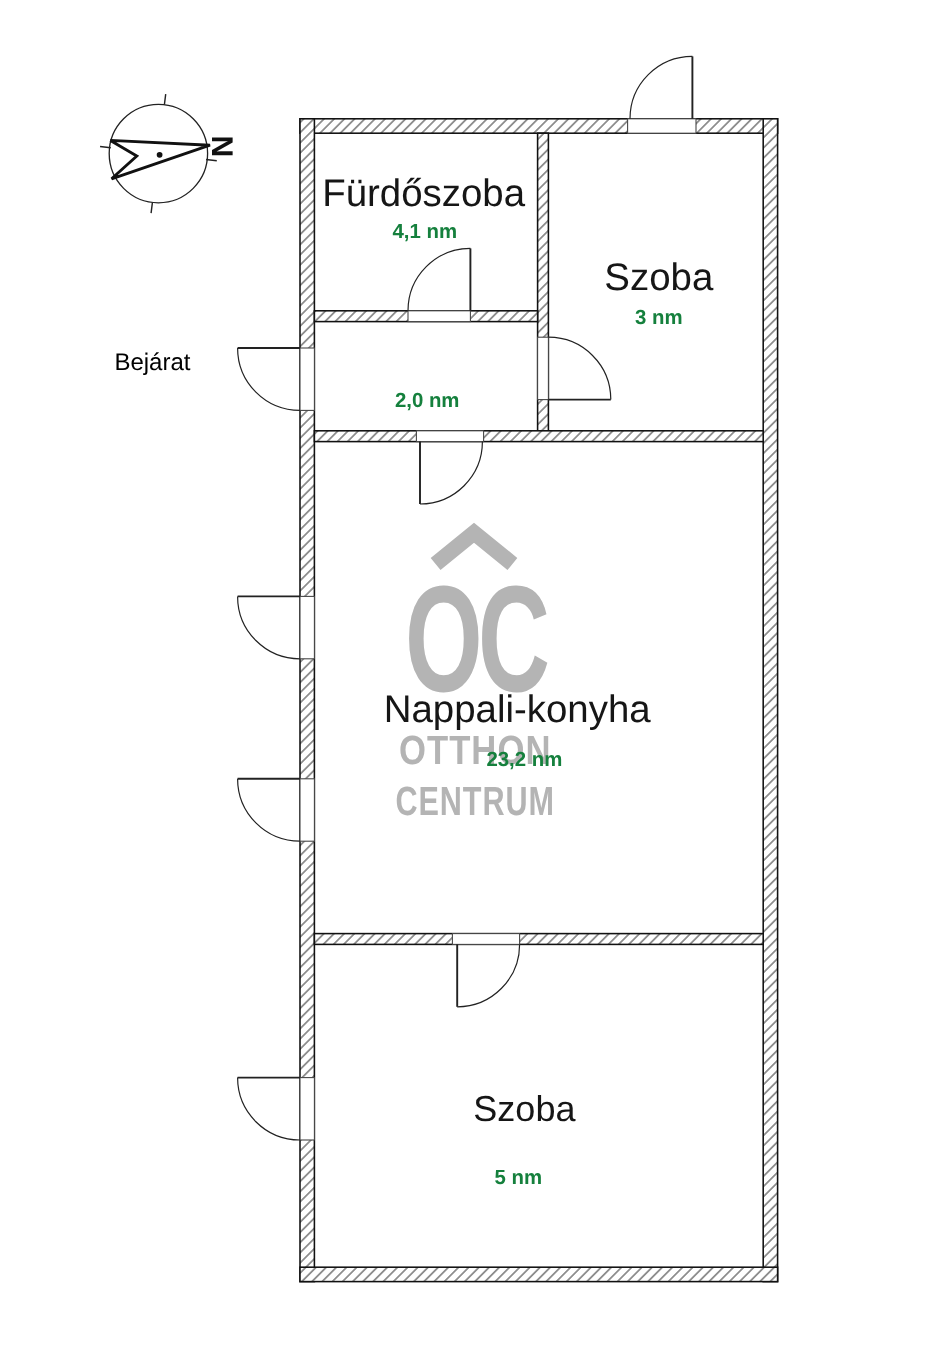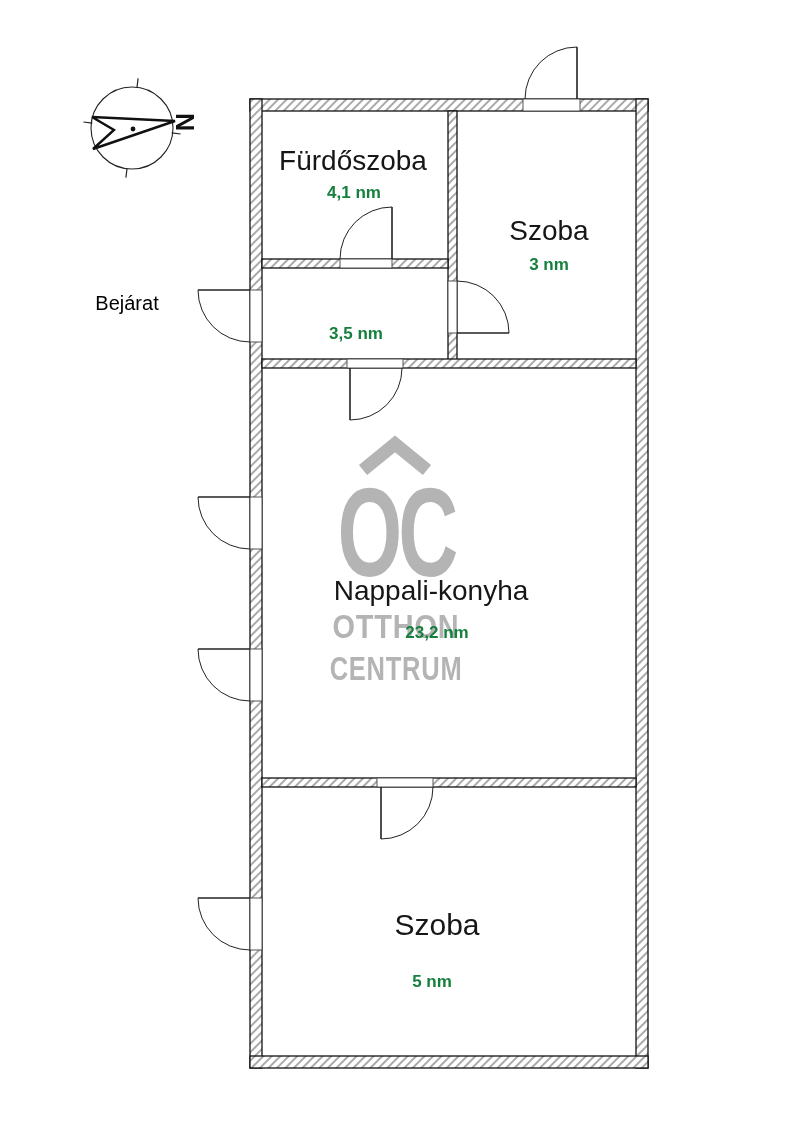--- a/index.html
+++ b/index.html
@@ -2,21 +2,21 @@
 <html><head>
 <meta charset="utf-8">
 <style>
   html,body{margin:0;padding:0;background:#ffffff;}
   #stage{
     position:relative;width:793px;height:1122px;background:#ffffff;overflow:hidden;
     font-family:"Liberation Sans", sans-serif;color:#111;
   }
   #plan-svg{position:absolute;left:0;top:0;}
   .lbl{position:absolute;transform:translate(-50%,-50%);white-space:nowrap;}
-  .room-name{font-size:28px;color:#161616;letter-spacing:0px;}
+  .room-name{font-size:32px;color:#161616;letter-spacing:0px;}
   .room-name.big{font-size:30px;}
   .room-area{font-size:17px;font-weight:bold;color:#15803d;}
   .entrance{font-size:20px;color:#000000;}
   
   .wm{color:#b4b4b4;font-weight:bold;line-height:1;}
   .wm-oc{font-size:126px;letter-spacing:-6px;transform:translate(-50%,-50%) scaleX(0.66);}
   .wm-line1{font-size:34px;letter-spacing:1px;transform:translate(-50%,-50%) scaleX(0.85);}
   .wm-line2{font-size:34px;letter-spacing:1px;transform:translate(-50%,-50%) scaleX(0.75);}
 </style>
 </head>
@@ -127,21 +127,21 @@
   </div>
 
   <div class="lbl entrance" style="left:127px;top:303px;">Bejárat</div>
 
   <div class="lbl room-name" style="left:353px;top:161px;">Fürdőszoba</div>
   <div class="lbl room-area" style="left:354px;top:193px;">4,1 nm</div>
 
   <div class="lbl room-name" style="left:549px;top:231px;">Szoba</div>
   <div class="lbl room-area" style="left:549px;top:265px;">3 nm</div>
 
-  <div class="lbl room-area" style="left:356px;top:334px;">3,5 nm</div>
+  <div class="lbl room-area" style="left:356px;top:334px;">2,0 nm</div>
 
   <div class="lbl room-name" style="left:431px;top:591px;">Nappali-konyha</div>
   <div class="lbl room-area" style="left:437px;top:633px;">23,2 nm</div>
 
   <div class="lbl room-name big" style="left:437px;top:925px;">Szoba</div>
   <div class="lbl room-area" style="left:432px;top:982px;">5 nm</div>
 
 </div>
 
 </body></html>

